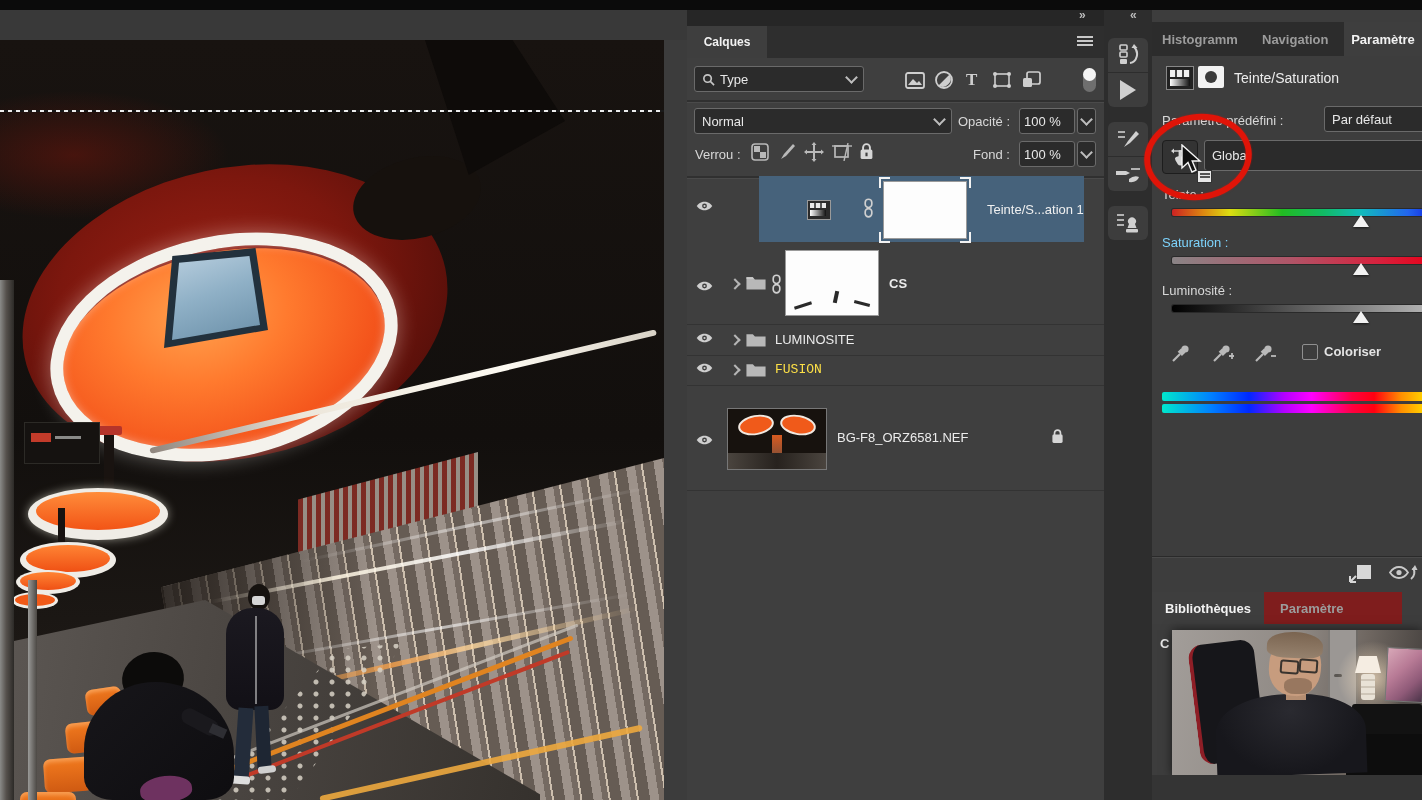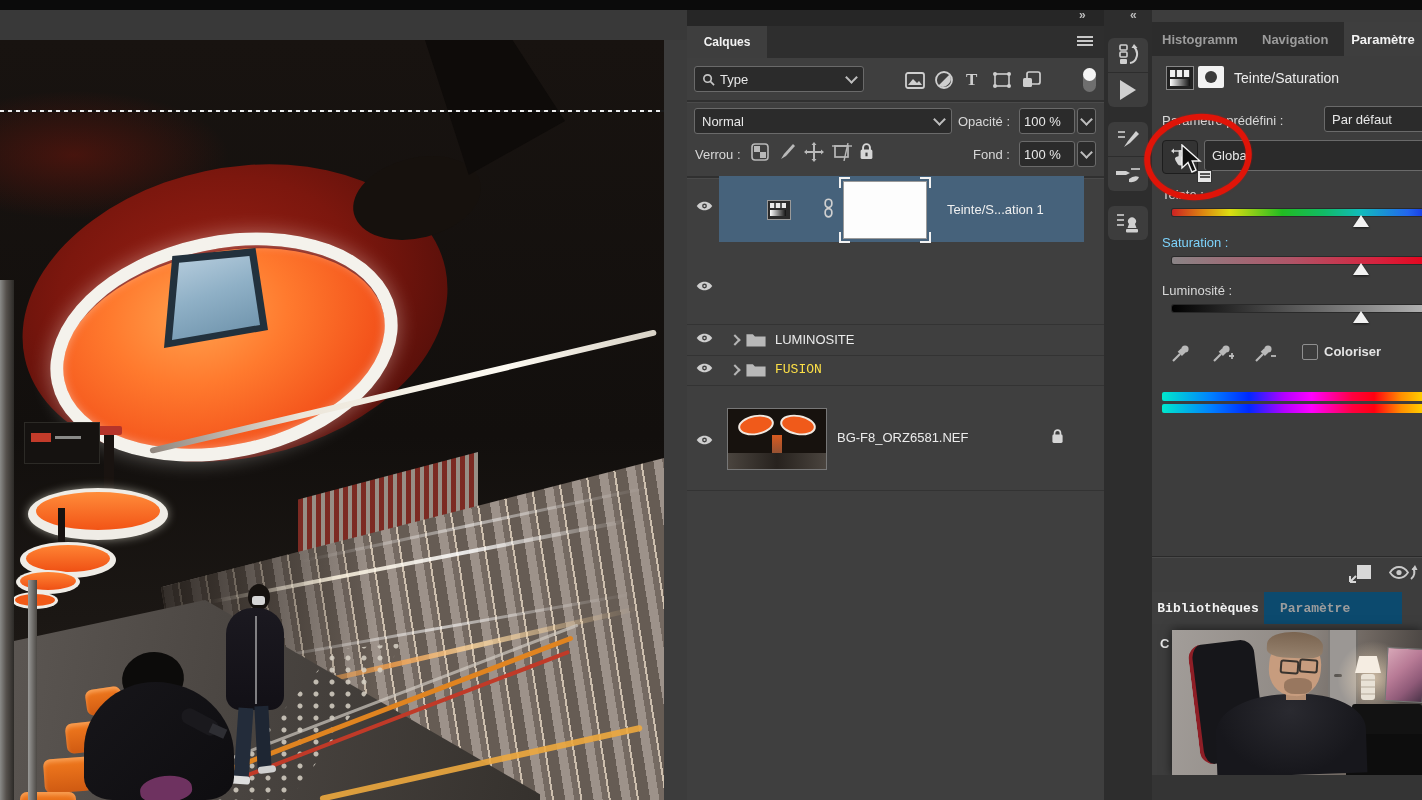--- a/index.html
+++ b/index.html
@@ -219,21 +219,21 @@
       </div>
     <div class="abs divider" style="left:0;top:166px;width:417px;height:2px;"></div>
 
     <div class="abs eyecell" style="top:190px;">
       <svg width="17" height="12" viewBox="0 0 24 16">
           <path d="M12 2 C6 2 2.5 6 1 8 C2.5 10 6 14 12 14 C18 14 21.5 10 23 8 C21.5 6 18 2 12 2 Z" fill="#cfcfcf"></path>
           <circle cx="12" cy="8" r="3.4" fill="#3f3f3f"></circle>
           <circle cx="12" cy="8" r="1.5" fill="#cfcfcf"></circle>
         </svg>
     </div>
-    <div class="lrow lrow-sel" style="top:166px;height:66px;">
+    <div class="lrow lrow-sel" style="top:166px;height:66px;margin-left:40px;">
       <div class="abs" style="left:48px;top:24px;width:22px;height:18px;background:#2a2a2a;border:1px solid #9a9a9a;">
         <div style="position:absolute;left:2px;top:2px;width:16px;height:5px;background:repeating-linear-gradient(90deg,#e8e8e8 0 4px,#555 4px 6px);"></div>
         <div style="position:absolute;left:2px;top:9px;width:16px;height:6px;background:linear-gradient(90deg,#fff,#111);"></div>
       </div>
       <svg class="abs" style="left:104px;top:20px;" width="11" height="24" viewBox="0 0 10 18">
           <rect x="2" y="1" width="6" height="7.5" rx="3" fill="none" stroke="#d0d0d0" stroke-width="1.5"></rect>
           <rect x="2" y="9.5" width="6" height="7.5" rx="3" fill="none" stroke="#d0d0d0" stroke-width="1.5"></rect>
         </svg>
       <div class="maskthumb" style="left:124px;top:5px;width:82px;height:56px;">
         <div class="corner" style="left:-5px;top:-5px;border-left-width:2px;border-top-width:2px;"></div>
@@ -243,20 +243,37 @@
       </div>
       <span class="abs" style="left:228px;top:26px;color:#f0f0f0;">Teinte/S...ation 1</span>
     </div>
 
     <div class="abs eyecell" style="top:270px;">
       <svg width="17" height="12" viewBox="0 0 24 16">
           <path d="M12 2 C6 2 2.5 6 1 8 C2.5 10 6 14 12 14 C18 14 21.5 10 23 8 C21.5 6 18 2 12 2 Z" fill="#cfcfcf"></path>
           <circle cx="12" cy="8" r="3.4" fill="#3f3f3f"></circle>
           <circle cx="12" cy="8" r="1.5" fill="#cfcfcf"></circle>
         </svg>
+    </div>
+    <div class="lrow" style="top:236px;height:76px;">
+      <span class="chev-r abs" style="left:12px;top:34px;"></span>
+      <svg class="abs" style="left:26px;top:28px;" width="22" height="17" viewBox="0 0 20 16">
+          <path d="M1 3 h6 l2 2.2 h10 v9.3 h-18 z" fill="#b8b8b8"></path>
+          <path d="M1 3 h6 l1 1.4 h-7 z" fill="#d0d0d0"></path>
+        </svg>
+      <svg class="abs" style="left:52px;top:26px;" width="11" height="24" viewBox="0 0 10 18">
+          <rect x="2" y="1" width="6" height="7.5" rx="3" fill="none" stroke="#d0d0d0" stroke-width="1.5"></rect>
+          <rect x="2" y="9.5" width="6" height="7.5" rx="3" fill="none" stroke="#d0d0d0" stroke-width="1.5"></rect>
+        </svg>
+      <div class="maskthumb" style="left:66px;top:4px;width:92px;height:64px;">
+        <div style="position:absolute;left:8px;bottom:8px;width:18px;height:3px;background:#2a2a2a;transform:rotate(-18deg);"></div>
+        <div style="position:absolute;left:48px;bottom:12px;width:4px;height:12px;background:#2a2a2a;transform:rotate(12deg);"></div>
+        <div style="position:absolute;left:68px;bottom:10px;width:16px;height:3px;background:#2a2a2a;transform:rotate(14deg);"></div>
+      </div>
+      <span class="abs" style="left:170px;top:30px;color:#ececec;font-weight:bold;">CS</span>
     </div>
     <div class="sep" style="top:314px;"></div>
 
     <div class="abs eyecell" style="top:322px;">
       <svg width="17" height="12" viewBox="0 0 24 16">
           <path d="M12 2 C6 2 2.5 6 1 8 C2.5 10 6 14 12 14 C18 14 21.5 10 23 8 C21.5 6 18 2 12 2 Z" fill="#cfcfcf"></path>
           <circle cx="12" cy="8" r="3.4" fill="#3f3f3f"></circle>
           <circle cx="12" cy="8" r="1.5" fill="#cfcfcf"></circle>
         </svg>
     </div>
@@ -439,21 +456,21 @@
     </div>
     <div class="abs" style="left:236px;top:552px;width:30px;height:22px;">
       <svg width="30" height="22" viewBox="0 0 30 22">
           <path d="M11 5 C6 5 3 9 2 10.5 C3 12 6 16 11 16 C16 16 19 12 20 10.5 C19 9 16 5 11 5 Z" fill="none" stroke="#c9c9c9" stroke-width="1.8"></path>
           <circle cx="11" cy="10.5" r="2.6" fill="#c9c9c9"></circle>
           <path d="M23 17 a8 8 0 0 0 2 -11" fill="none" stroke="#c9c9c9" stroke-width="2"></path>
           <path d="M27 3 l2.5 5 h-6 z" fill="#c9c9c9"></path>
         </svg>
     </div>
 
-    <div class="abs tabbar" style="left:0;top:582px;width:250px;height:32px;background:#0c4a6e;font-family:Liberation Mono, monospace;">
+    <div class="abs tabbar" style="left:0;top:582px;width:250px;height:32px;background:#7f1d1d;">
       <div class="abs tab-active" style="left:0;top:0;width:112px;height:32px;display:flex;align-items:center;justify-content:center;">
         <span>Bibliothèques</span>
       </div>
       <span class="abs dim" style="left:128px;top:9px;font-weight:bold;">Paramètre</span>
     </div>
     <span class="abs" style="left:8px;top:626px;color:#e8e8e8;font-weight:bold;">C</span>
   </div>
 
   <div class="abs" style="left:1172px;top:630px;width:250px;height:145px;overflow:hidden;background:linear-gradient(100deg,#a29d99 0%,#918b86 45%,#6e6660 72%,#3e3a38 100%);box-shadow:0 0 10px rgba(0,0,0,.6);">
     <div class="ph" style="left:156px;top:0;width:26px;height:86px;background:#9b9794;border-left:2px solid #7c7874;border-right:2px solid #6e6a66;"></div>

